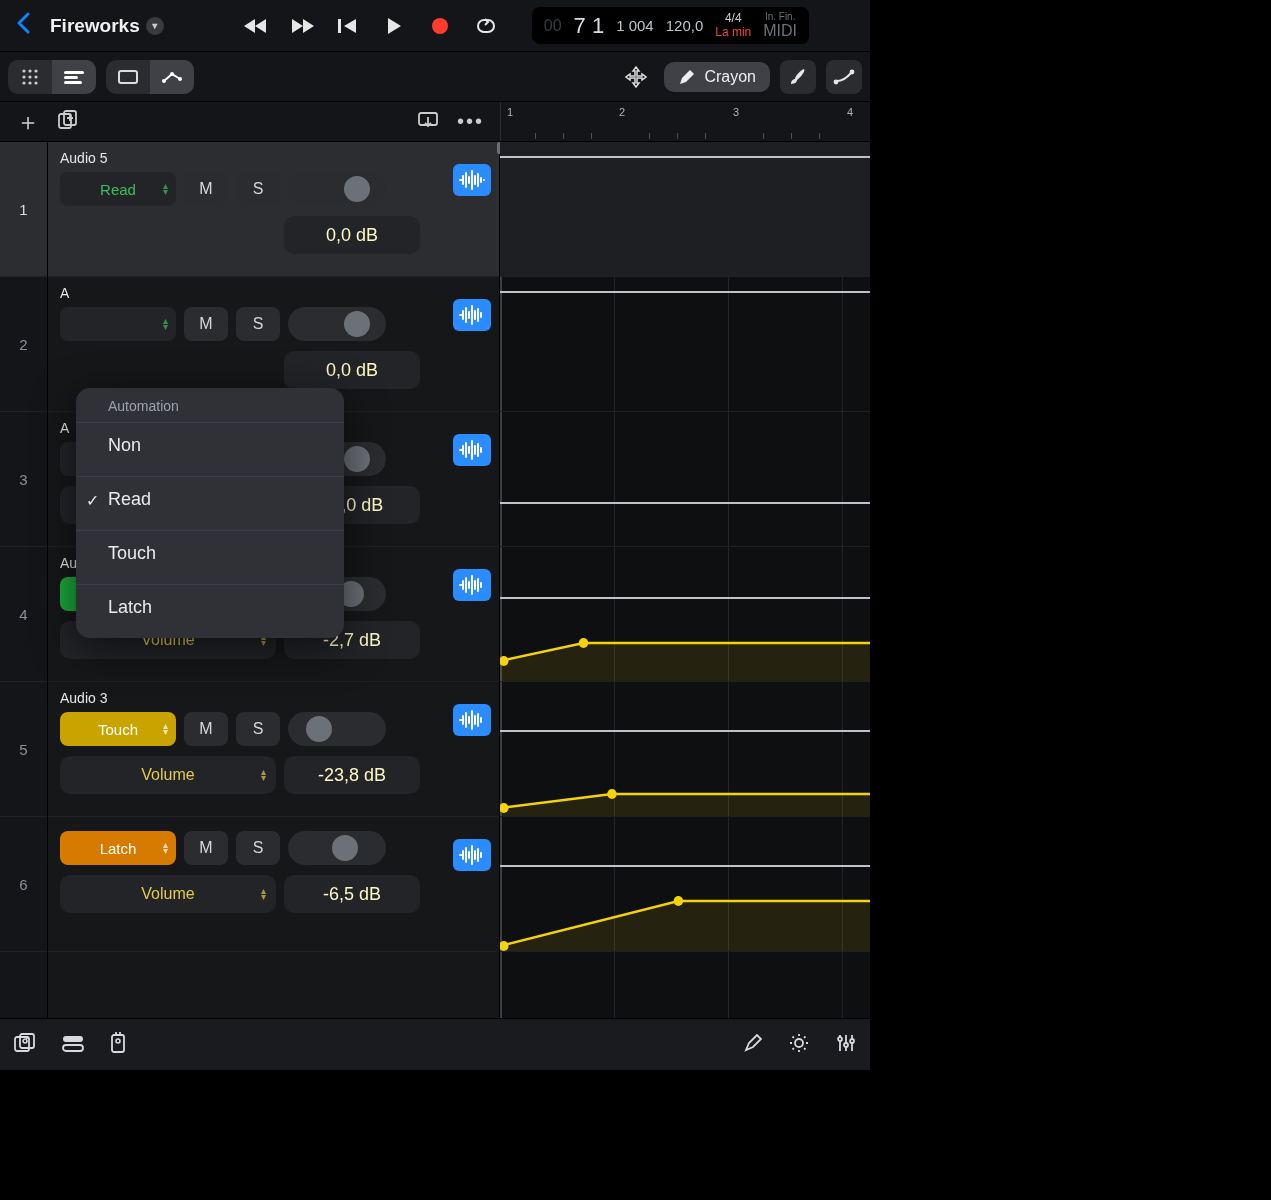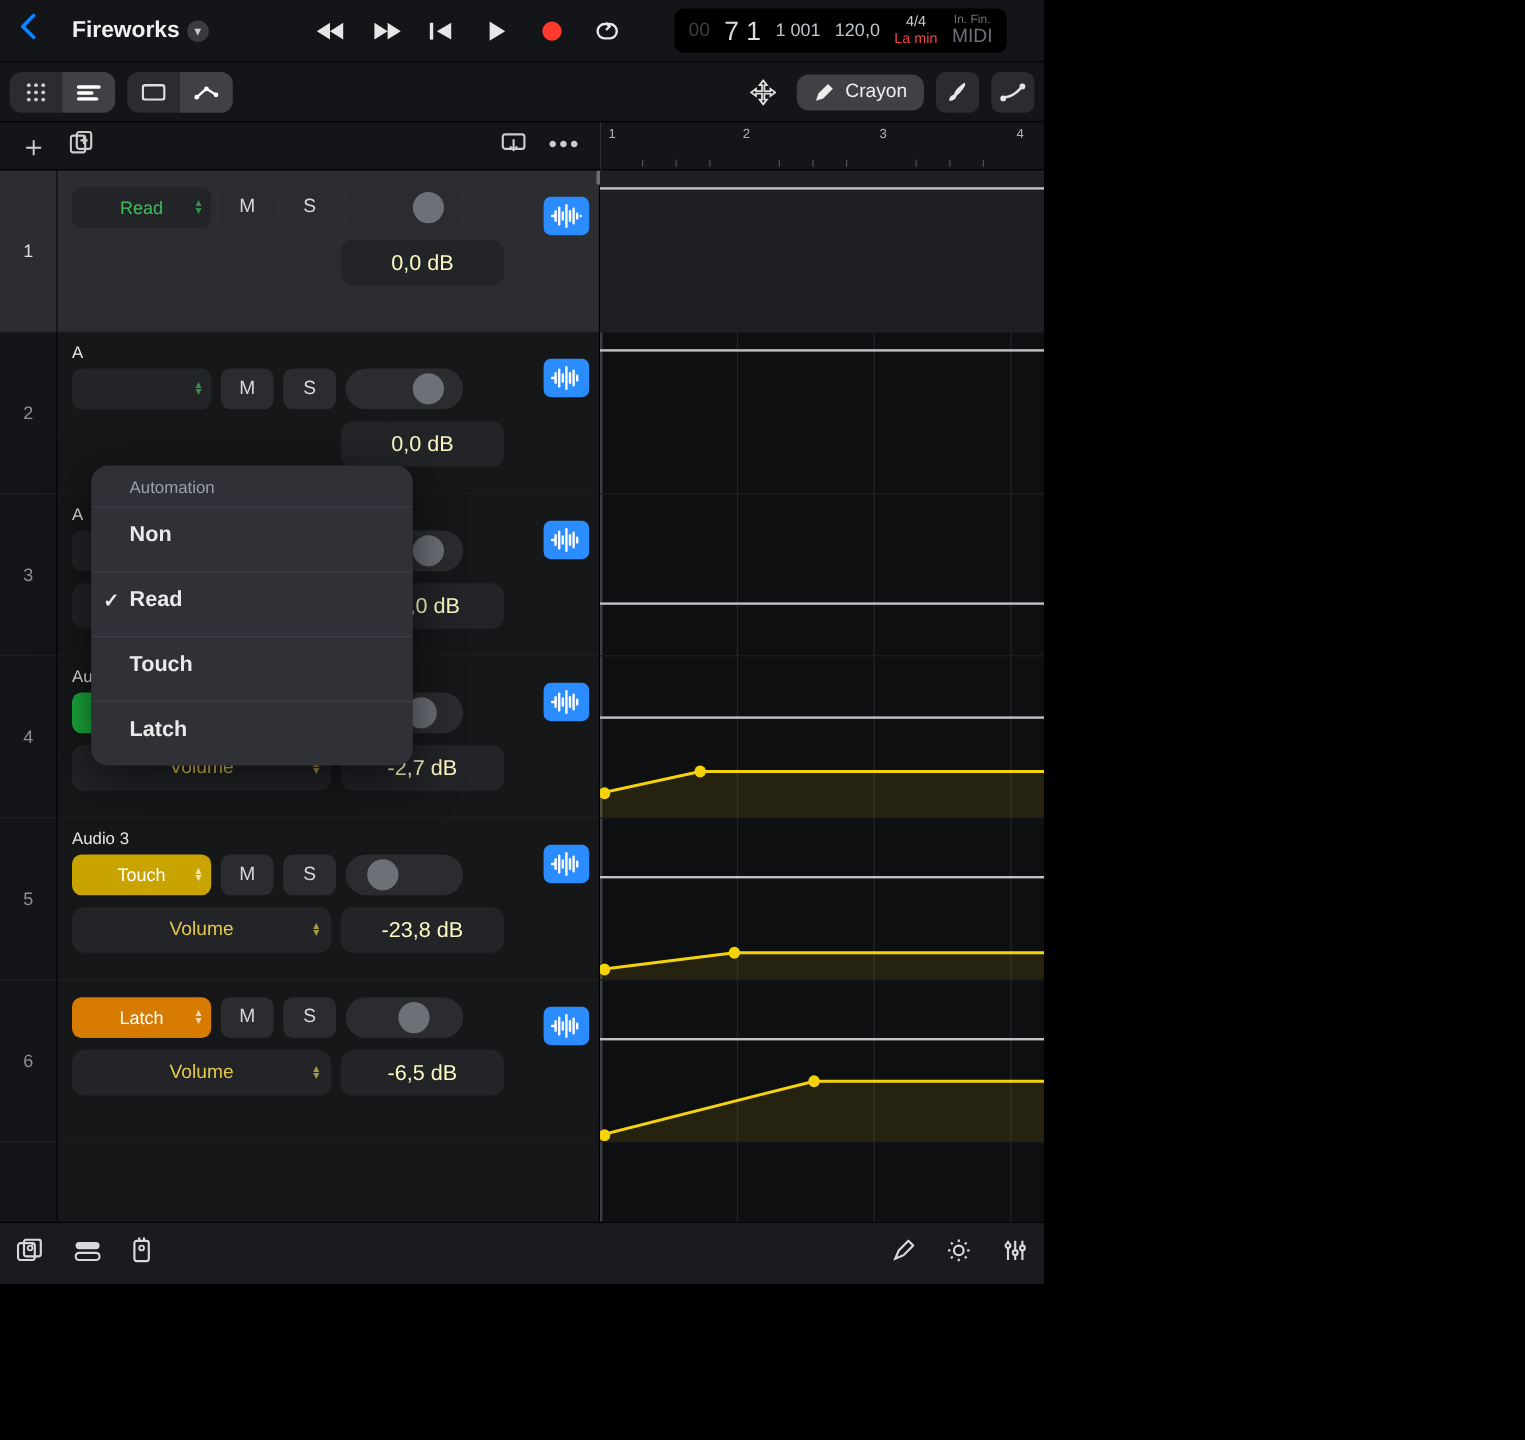--- a/index.html
+++ b/index.html
@@ -2,21 +2,21 @@
 <html><head>
 <meta charset="utf-8">
 <style>
   * { box-sizing: border-box; margin: 0; padding: 0; font-family: -apple-system, "SF Pro", "Helvetica Neue", Arial, sans-serif; }
   html, body { background:#000; color:#e8e8e8; width:1271px; height:1200px; overflow:hidden; }
   .app { width:870px; height:1070px; background:#111214; position:relative; display:flex; flex-direction:column; }
   .right-black { position:absolute; left:870px; top:0; width:401px; height:1200px; background:#000; }
   .bottom-black { position:absolute; left:0; top:1070px; width:1271px; height:130px; background:#000; }
 
   
-  .topbar { height:52px; display:flex; align-items:center; padding:0 10px; gap:24px; background:#141518; border-bottom:1px solid #000; }
+  .topbar { height:52px; display:flex; align-items:center; padding:0 10px; gap:14px; background:#141518; border-bottom:1px solid #000; }
   .back-chevron { color:#0a84ff; font-size:24px; padding:0 6px; cursor:pointer; }
   .proj-title { font-size:19px; font-weight:600; color:#f0f0f0; display:flex; align-items:center; gap:6px; }
   .proj-title .chev { width:18px; height:18px; background:#3a3b3f; border-radius:9px; display:flex; align-items:center; justify-content:center; font-size:10px; color:#ccc; }
   .transport { display:flex; align-items:center; gap:10px; margin-left:60px; }
   .tbtn { width:36px; height:32px; display:flex; align-items:center; justify-content:center; color:#e6e6e6; font-size:18px; cursor:pointer; }
   .tbtn.record svg circle { fill:#ff3b30; }
   .lcd { margin-left:14px; background:#000; border-radius:8px; padding:4px 12px; display:flex; align-items:center; gap:12px; color:#bfc4cb; font-size:15px;}
   .lcd .dim { color:#6d7179; font-size:12px;text-align:right; }
   .lcd .col { display:flex; flex-direction:column; align-items:center; line-height:1.1; }
 
@@ -72,21 +72,21 @@
   .lane .hline { position:absolute; left:0; right:0; height:2px; background:#bfc2c7; top:14px; }
   .autopath { position:absolute; left:0; right:0; height:120px; bottom:0; }
   .autopath svg { width:100%; height:100%; display:block; }
   .pt { fill:#f5d30a; }
   .ln { stroke:#f5d30a; stroke-width:2.5; fill:none; }
   .fillY { fill:rgba(245,211,10,0.10); }
 
   
   .popup { position:absolute; left:76px; top:246px; width:268px; background:#2f3136; border-radius:14px; box-shadow:0 10px 40px rgba(0,0,0,.6); z-index:50; overflow:hidden; }
   .popup .hdr { padding:10px 16px 8px 32px; color:#9da1a8; font-size:14px; border-bottom:1px solid #3b3e44; }
-  .popup .item { padding:12px 16px 20px 32px; color:#eaeaec; font-size:18px; border-bottom:1px solid #3b3e44; position:relative; cursor:pointer;font-weight:bold; }
+  .popup .item { padding:12px 16px 20px 32px; color:#eaeaec; font-size:18px; border-bottom:1px solid #3b3e44; position:relative; cursor:pointer; }
   .popup .item:last-child { border-bottom:none; }
   .popup .item .chk { position:absolute; left:10px; top:14px; font-size:16px; color:#eaeaec; }
 
   
   .bottombar { height:52px; background:#1a1b1e; border-top:1px solid #000; display:flex; align-items:center; padding:0 14px; gap:26px; }
   .b-icon { color:#d7d9de; cursor:pointer; }
   .bottombar .sp { flex:1; }
 
   
   .playhead { position:absolute; top:0; bottom:0; width:2px; background:#3c3f44; left:0px; }
@@ -137,21 +137,21 @@
       <div class="tbtn">
           <svg width="22" height="16" viewBox="0 0 22 16">
             <path d="M3 8 a6 6 0 0 1 6 -6 h4 a6 6 0 0 1 0 12 h-4 a6 6 0 0 1 -6 -6" stroke="#e6e6e6" stroke-width="2" fill="none"></path>
             <path d="M10 1 l3 3 -3 3" stroke="#e6e6e6" stroke-width="2" fill="none"></path>
           </svg>
         </div>
     </div>
     <div class="lcd">
       <span style="color:#3a3d42;font-size:16px">00</span>
       <span style="font-size:22px;color:#d9dce1">7 1</span>
-      <span>1 001</span>
+      <span>1 004</span>
       <span>120,0</span>
       <div class="col">
         <span style="font-size:12px;color:#c8cbd1">4/4</span>
         <span style="font-size:12px;color:#ef4444">La min</span>
       </div>
       <div class="col">
         <span class="dim" style="font-size:10px">In.   Fin.</span>
         <span class="dim" style="font-size:16px">MIDI</span>
       </div>
     </div>
@@ -261,20 +261,23 @@
       <div class="track-num">2</div>
       <div class="track-num">3</div>
       <div class="track-num">4</div>
       <div class="track-num">5</div>
       <div class="track-num">6</div>
     </div>
 
     <div class="track-headers">
 
       <div class="track selected">
+        <div class="track-name-row">
+            <span class="track-name">Audio 5</span>
+          </div>
         <div class="wave-badge">
             <svg viewBox="0 0 26 20">
               <path d="M1 10h2M4 6v8M7 3v14M10 7v6M13 1v18M16 6v8M19 4v12M22 8v4M25 10h0" stroke="#fff" stroke-width="2" stroke-linecap="round"></path>
             </svg>
           </div>
         <div class="row2">
           <div class="mode-chip mode-default">
               <span>Read</span>
               <span class="updn">
                 <span>▴</span>

